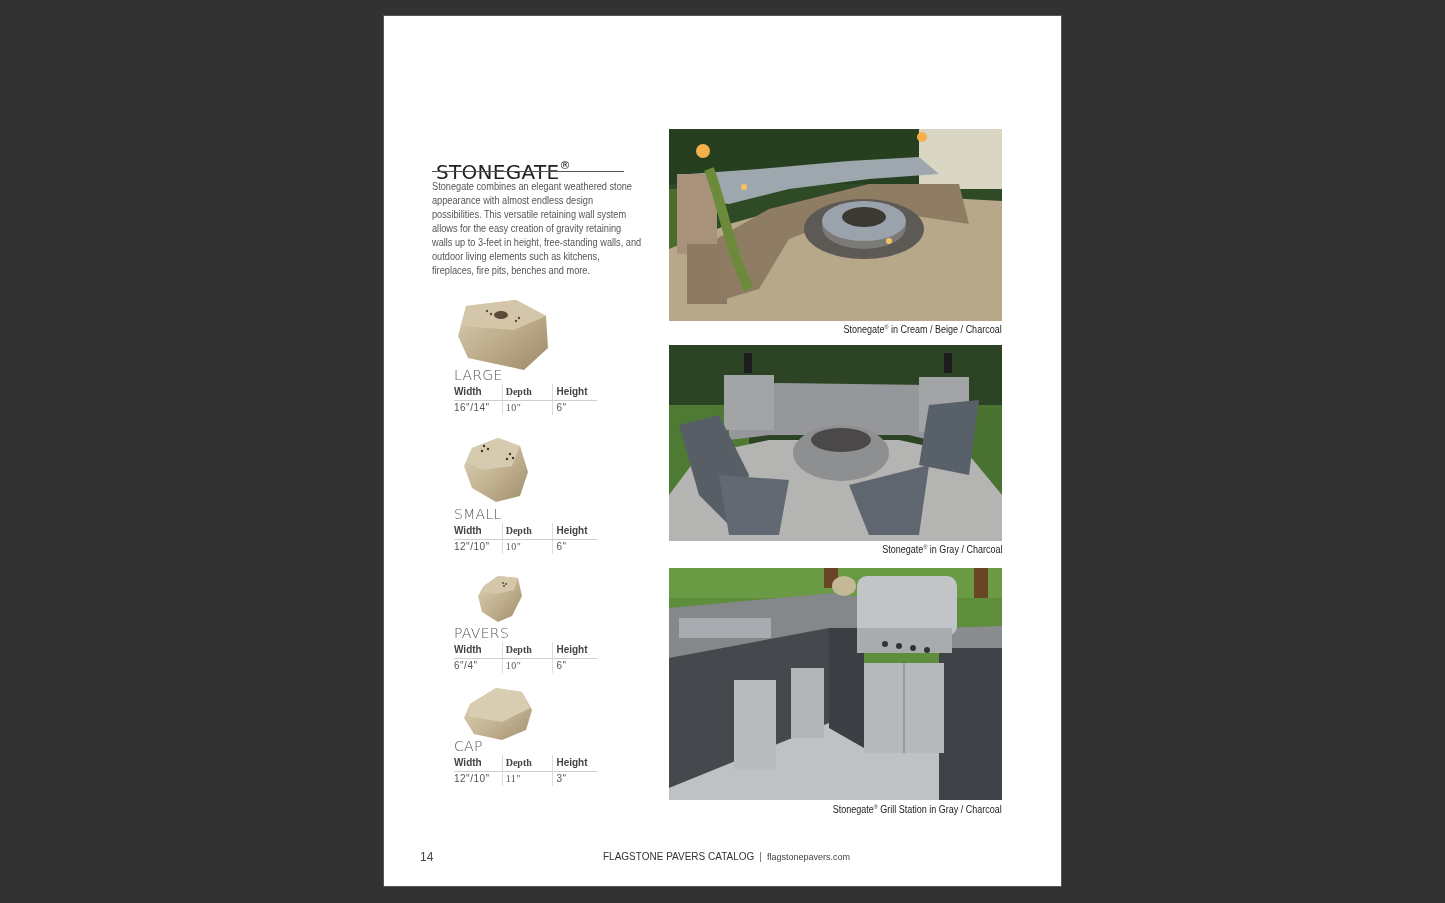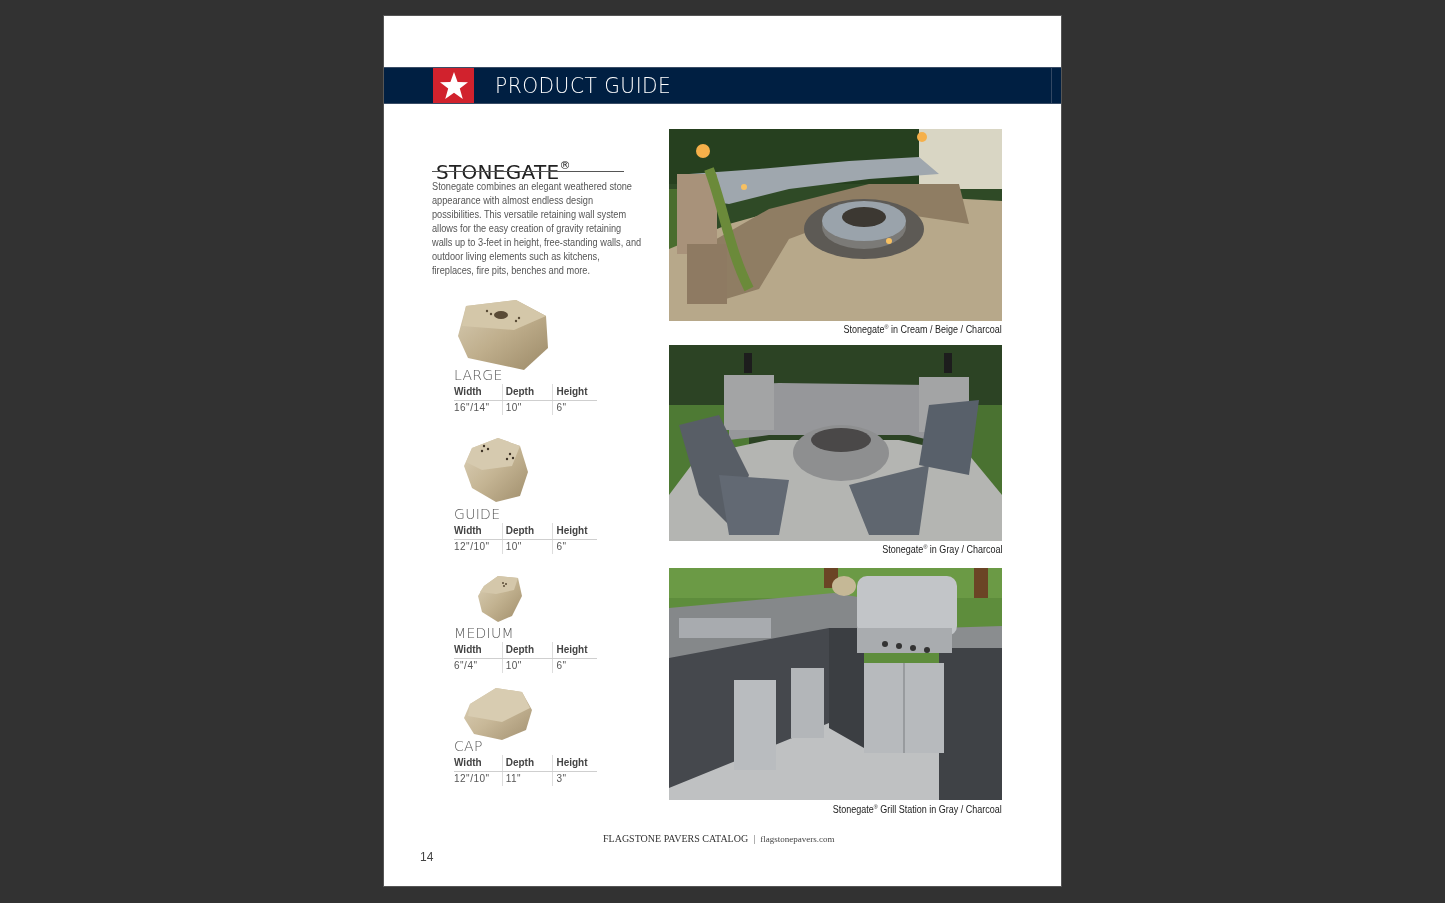--- a/index.html
+++ b/index.html
@@ -102,21 +102,21 @@
   .spec .hdr { border-bottom: 1px solid #cfcfcf; height: 16px; }
   .spec .val { height: 14px; }
   .spec .c {
     font-size: 10px;
     color: #333;
     padding-left: 2px;
     box-sizing: border-box;
     white-space: nowrap;
   }
   .spec .c1 { width: 45px; padding-left: 0; }
-  .spec .c2 { width: 48px; border-left: 1px solid #ddd; padding-left: 3px; }
+  .spec .c2 { width: 48px; border-left: 1px solid #ddd; padding-left: 3px; font-family: Liberation Serif, serif; }
   .spec .c3 { width: 50px; border-left: 1px solid #ddd; padding-left: 3px; }
   .spec .hdr .c { font-weight: bold; color: #444; line-height: 15px; }
   .spec .val .c { color: #555; line-height: 14px; letter-spacing: 0.5px; }
 
   .stone { position: absolute; }
 
   .photo {
     position: absolute;
     left: 285px;
     width: 333px;
@@ -133,43 +133,34 @@
     white-space: nowrap;
   }
   .caption sup { font-size: 6px; }
   .footer-page {
     position: absolute;
     left: 36px; top: 834px;
     font-size: 12px; color: #444;
   }
   .footer {
     position: absolute;
-    left: 219px; top: 817px;
+    left: 219px; top: 835px;
     font-size: 10px;
     color: #333;
     white-space: nowrap;
-    font-family: Liberation Serif, serif;
+    font-family: Liberation Sans, sans-serif;
   }
   .footer .sep { color: #666; margin: 0 5px; }
   .footer .url { font-size: 9px; color: #444; }
 </style>
 </head>
 <body>
 
 <div class="page">
 
-  <div class="banner">
-    <div class="star-box">
-      <svg width="32" height="32" viewBox="0 0 32 32">
-        <polygon points="16,2 19.6,12 30,12.2 21.8,18.6 24.8,29 16,22.8 7.2,29 10.2,18.6 2,12.2 12.4,12" fill="#ffffff"></polygon>
-      </svg>
-    </div>
-    <div class="banner-title">PRODUCT GUIDE</div>
-    <div class="edge"></div>
-  </div>
 
   <div class="product-title"><span>STONEGATE</span><sup>®</sup></div>
   <div class="title-rule"></div>
 
   <div class="desc">Stonegate combines an elegant weathered stone appearance with almost endless design possibilities. This versatile retaining wall system allows for the easy creation of gravity retaining walls up to 3-feet in height, free-standing walls, and outdoor living elements such as kitchens, fireplaces, fire pits, benches and more.</div>
 
   <svg class="stone" style="left:70px;top:280px" width="98" height="78" viewBox="0 0 98 78">
     <defs>
       <linearGradient id="gL" x1="0" y1="0" x2="1" y2="1">
         <stop offset="0" stop-color="#d8cdb4"></stop>
@@ -212,21 +203,21 @@
     <path d="M10,12 L36,2 L58,10 L66,36 L58,60 L34,66 L10,52 L2,30 Z" fill="url(#gM)"></path>
     <path d="M10,12 L36,2 L58,10 L50,30 L20,34 L4,26 Z" fill="#d6caaf"></path>
     <circle cx="22" cy="10" r="1.2" fill="#3f3426"></circle>
       <circle cx="26" cy="13" r="1.2" fill="#3f3426"></circle>
       <circle cx="20" cy="15" r="1.2" fill="#3f3426"></circle>
     <circle cx="48" cy="18" r="1.2" fill="#3f3426"></circle>
       <circle cx="51" cy="22" r="1.2" fill="#3f3426"></circle>
       <circle cx="45" cy="23" r="1.2" fill="#3f3426"></circle>
   </svg>
   <div class="block" style="top:490px">
-    <div class="label" style="top:0">GUIDE</div>
+    <div class="label" style="top:0">SMALL</div>
     <div class="spec" style="top:17px">
       <div class="hdr">
         <div class="c c1">Width</div>
         <div class="c c2">Depth</div>
         <div class="c c3">Height</div>
       </div>
       <div class="val">
         <div class="c c1">12"/10"</div>
         <div class="c c2">10"</div>
         <div class="c c3">6"</div>
@@ -242,21 +233,21 @@
           <stop offset="1" stop-color="#a08d6a"></stop>
       </linearGradient>
     </defs>
     <path d="M8,12 L22,2 L42,4 L46,22 L36,42 L22,48 L6,38 L2,22 Z" fill="url(#gS)"></path>
     <path d="M8,12 L22,2 L42,4 L38,16 L20,20 L4,18 Z" fill="#d4c7aa"></path>
     <circle cx="27" cy="9" r="1" fill="#5a4b36"></circle>
       <circle cx="30" cy="10" r="1" fill="#5a4b36"></circle>
       <circle cx="28" cy="12" r="1" fill="#5a4b36"></circle>
   </svg>
   <div class="block" style="top:609px">
-    <div class="label" style="top:0">MEDIUM</div>
+    <div class="label" style="top:0">PAVERS</div>
     <div class="spec" style="top:17px">
       <div class="hdr">
         <div class="c c1">Width</div>
         <div class="c c2">Depth</div>
         <div class="c c3">Height</div>
       </div>
       <div class="val">
         <div class="c c1">6"/4"</div>
         <div class="c c2">10"</div>
         <div class="c c3">6"</div>

